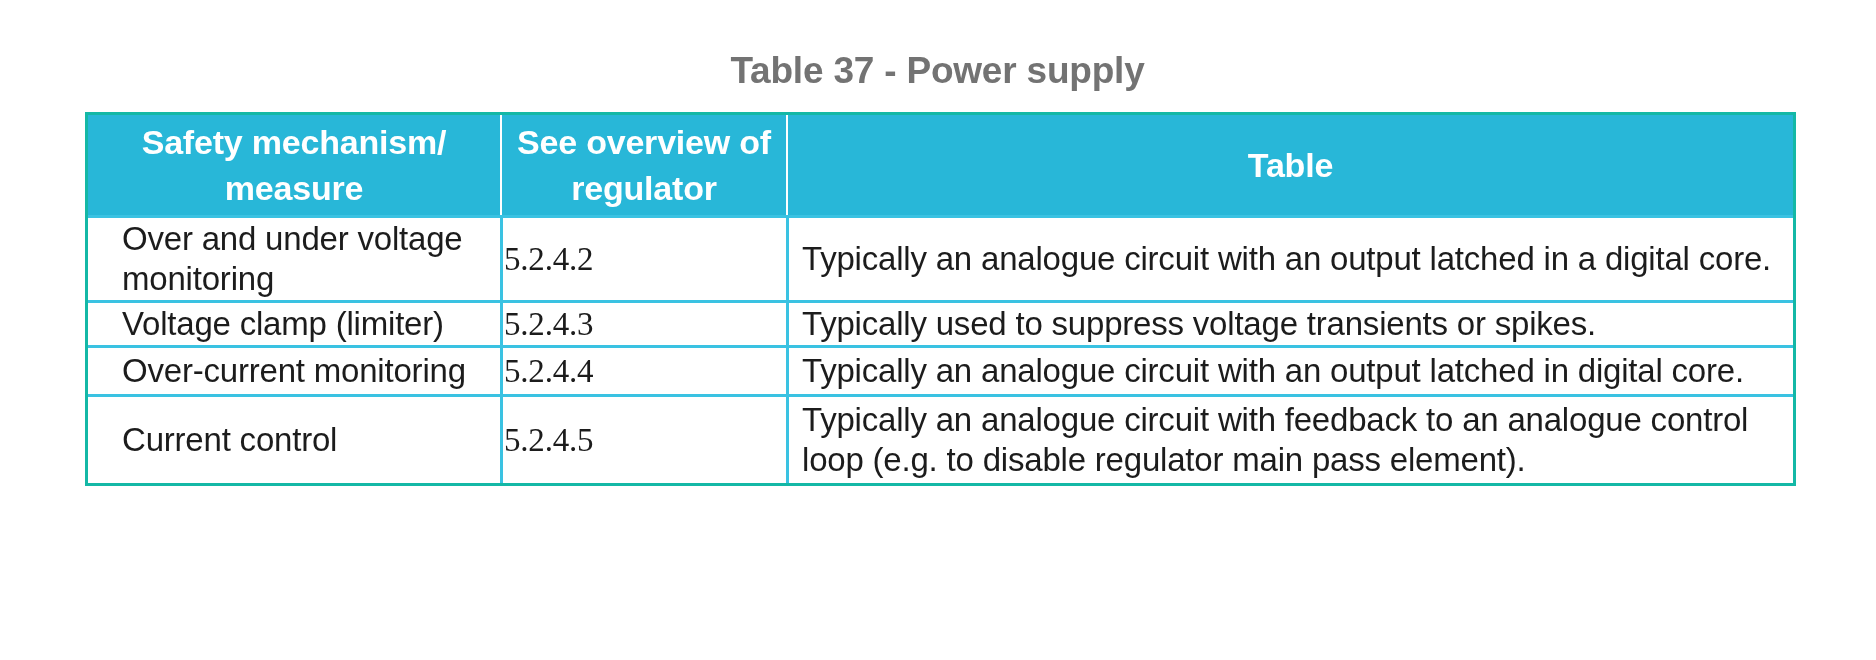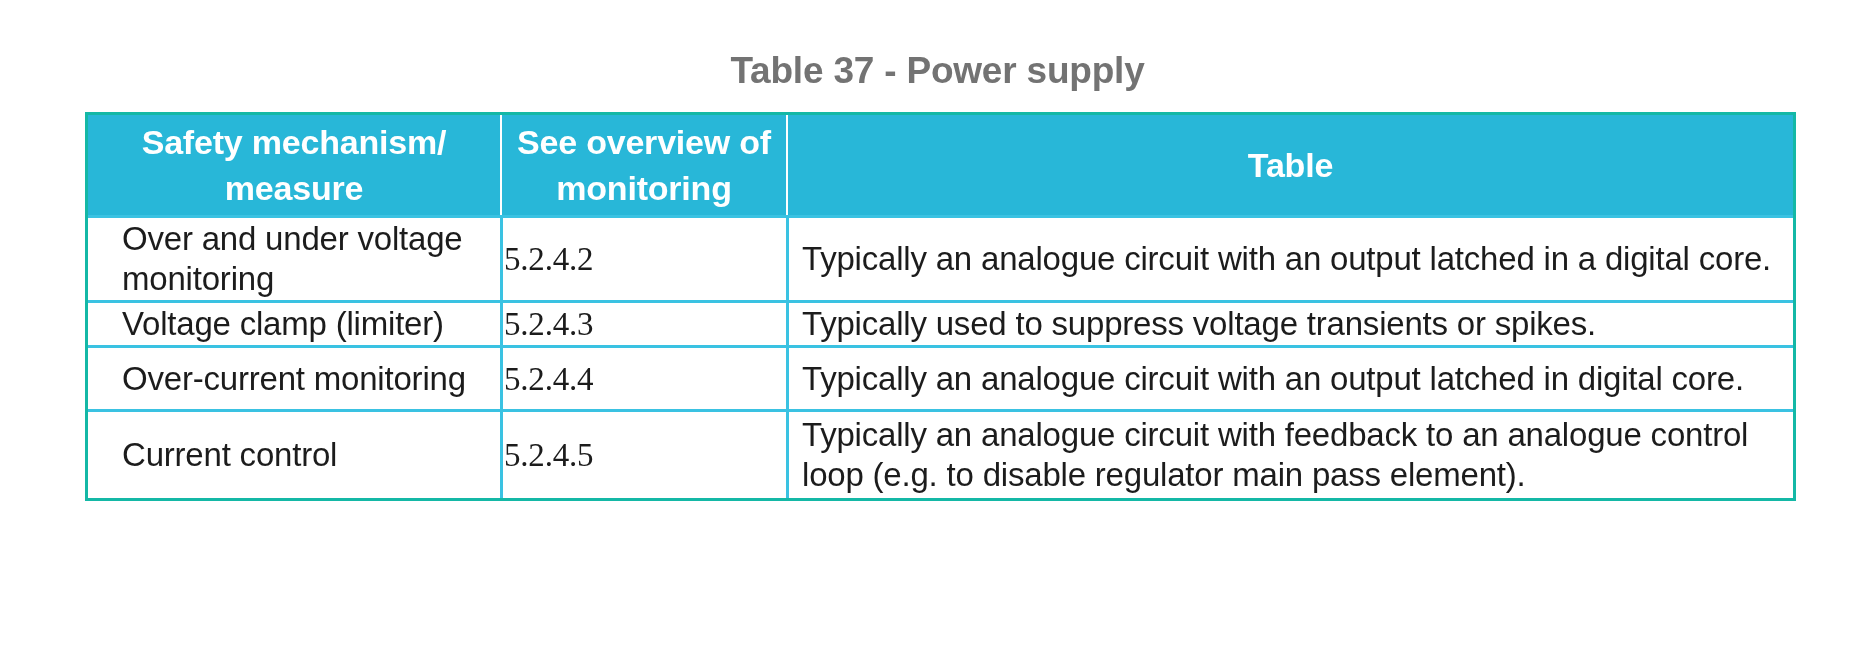--- a/index.html
+++ b/index.html
@@ -66,21 +66,21 @@
   }
   #power-table td + td {
     border-left: 3px solid #3ac2e2;
   }
   tr.striped td { background: #eff5fa; }
   td.cell-mechanism { text-align: left; padding-left: 34px; padding-right: 6px; }
   td.cell-technique { text-align: left; font-family: Liberation Serif, serif; }
   td.cell-notes     { text-align: left; padding-left: 13px; padding-right: 4px; }
   tr.r0 td { height: 85px; }
   tr.r1 td { height: 41px; }
-  tr.r2 td { height: 64px; }
+  tr.r2 td { height: 49px; }
   tr.r3 td { height: 89px; }
   tr.r4 td { height: 90px; }
 </style>
 </head>
 <body>
 
 <div id="canvas">
 
   <div id="table-title">Table 37 - Power supply</div>
 
@@ -88,21 +88,21 @@
     <colgroup>
       <col style="width:412px">
       <col style="width:286px">
       <col style="width:1007px">
     </colgroup>
     <thead>
       <tr>
         <th>Safety mechanism/
 measure</th>
         <th>See overview of
-monitoring</th>
+regulator</th>
         <th>Table</th>
       </tr>
     </thead>
     <tbody>
       <tr class="r0 striped">
         <td class="cell-mechanism">Over and under voltage
 monitoring</td>
         <td class="cell-technique">5.2.4.2</td>
         <td class="cell-notes">Typically an analogue circuit with an output latched in a digital core.</td>
       </tr>

